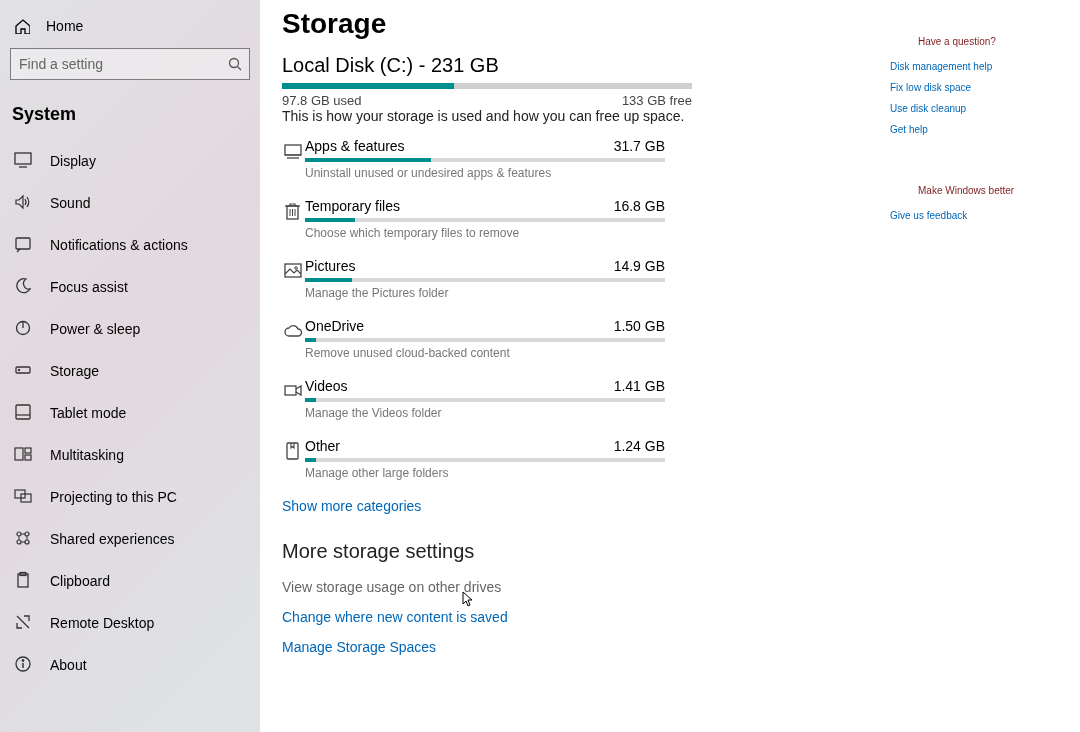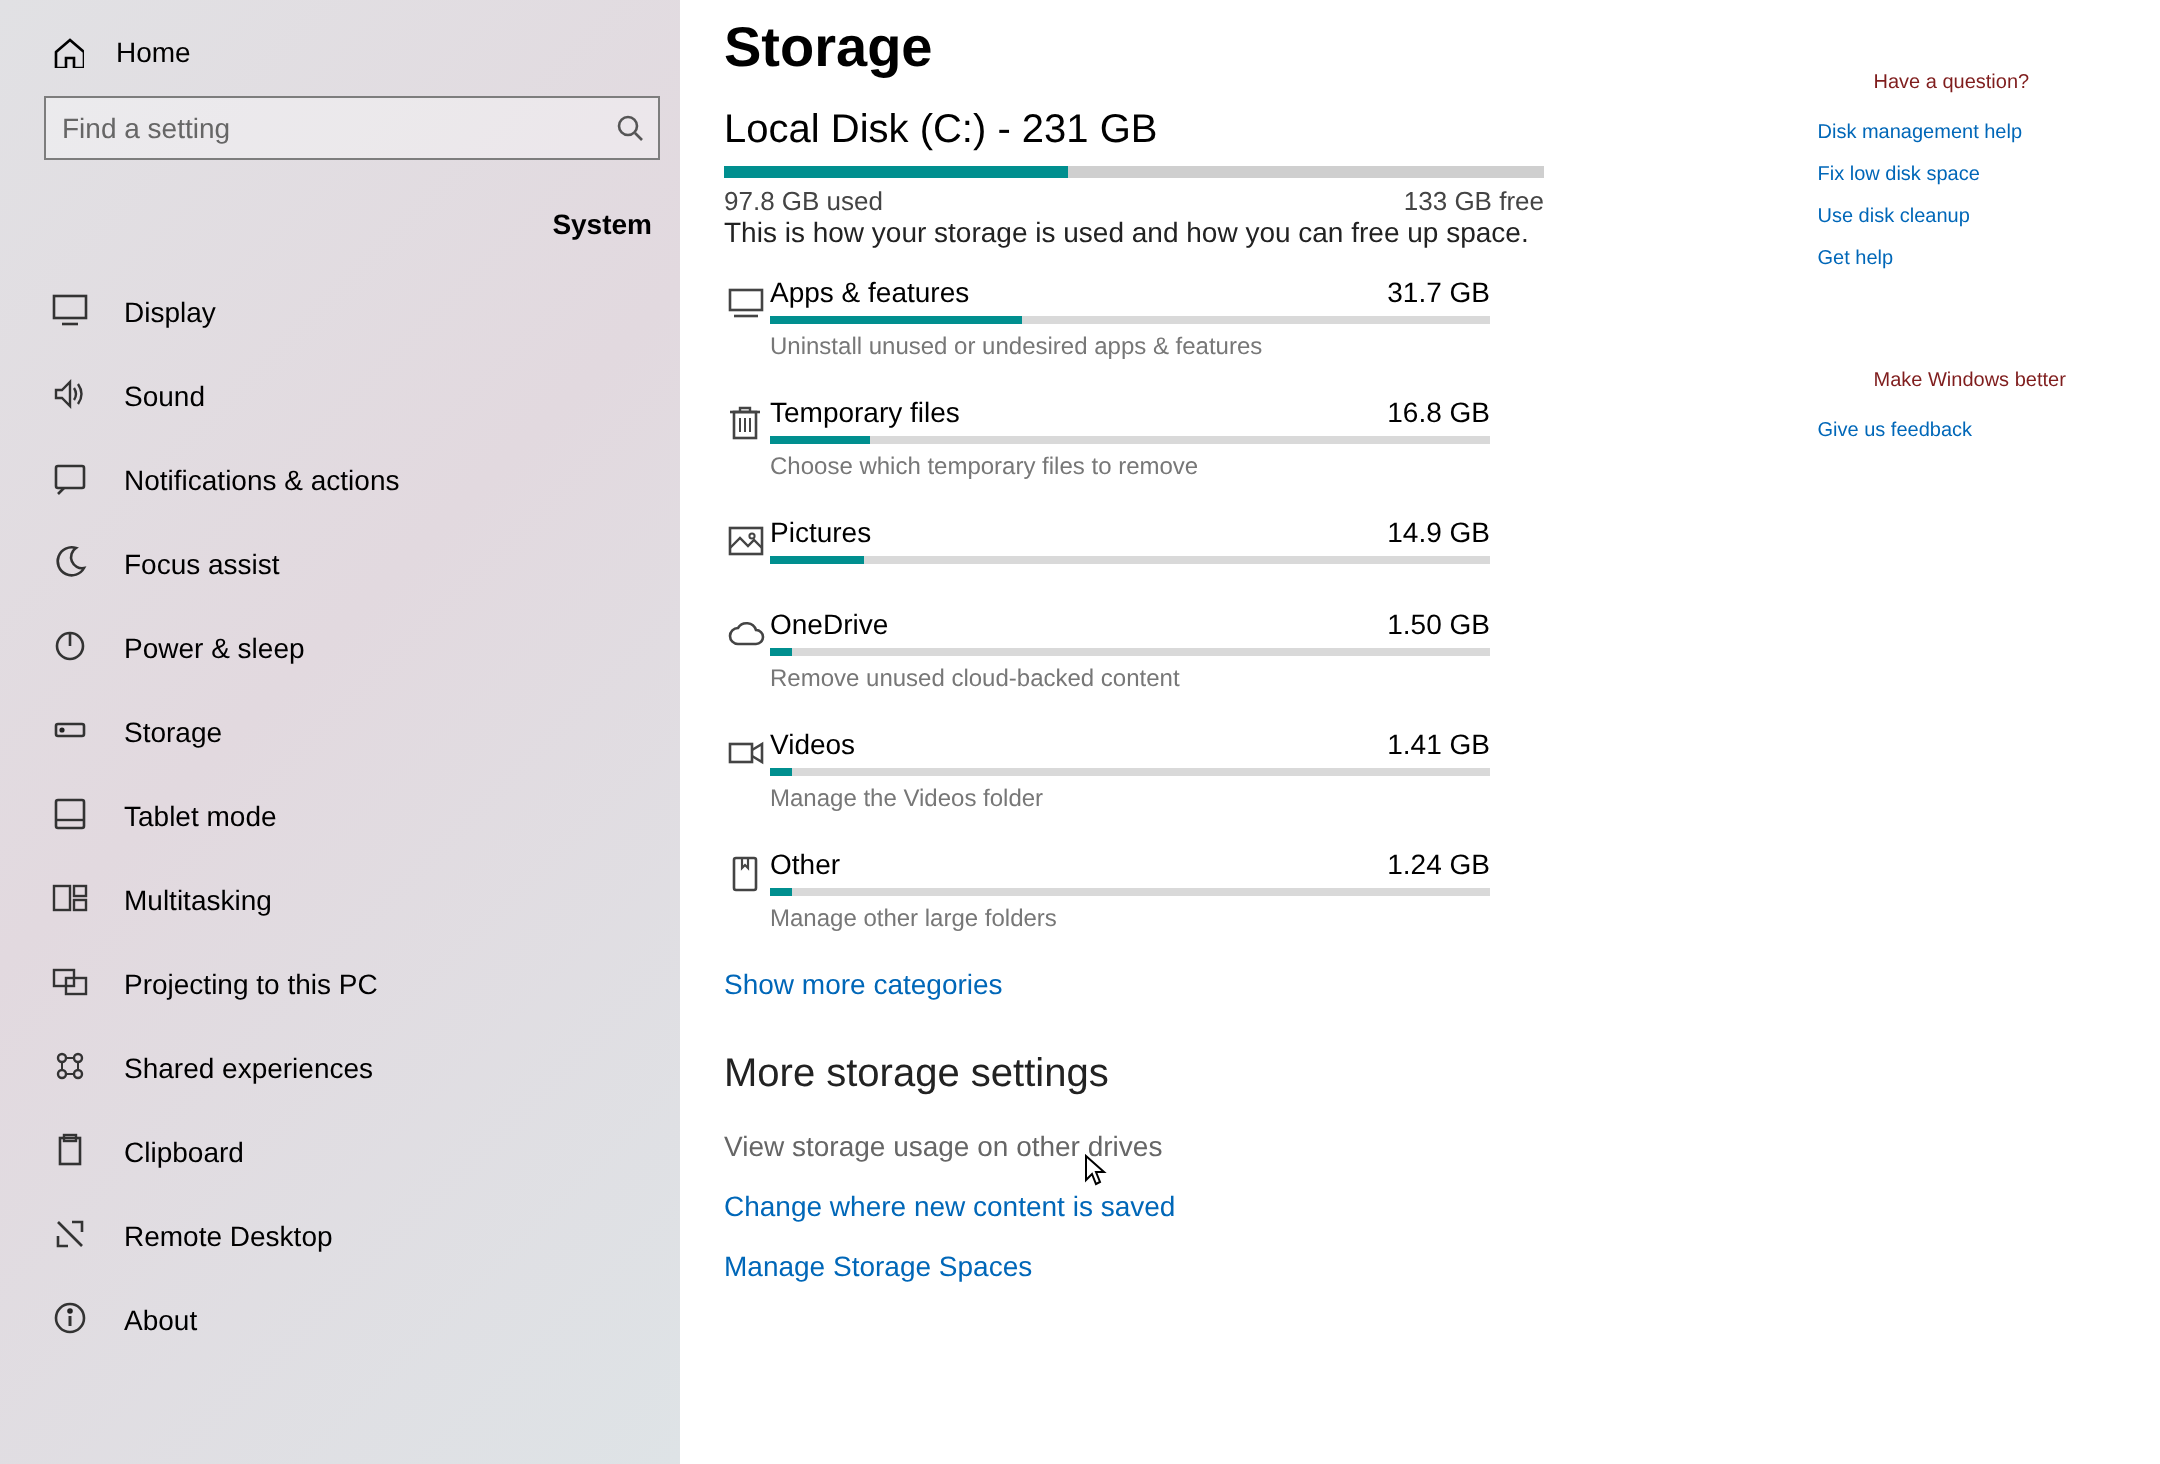--- a/index.html
+++ b/index.html
@@ -8,24 +8,24 @@
     font-size: 14px;
     color: #000;
     background: #fff;
     width: 1080px;
     height: 732px;
     overflow: hidden;
     display: flex;
   }
   
   .sidebar {
-    width: 340px;
+    width: 260px;
     height: 100%;
     background: linear-gradient(135deg, #e1e1e4 0%, #e2d9df 45%, #dee3e6 100%);
-    padding: 10px 0 0 12px;
+    padding: 10px 0 0 0;
     overflow-y: auto;
   }
   .home-row {
     display: flex;
     align-items: center;
     padding: 8px 14px;
     gap: 16px;
     cursor: pointer;
   }
   .home-row .icon { width: 16px; height: 16px; display:flex; align-items:center; justify-content:center; }
@@ -40,22 +40,21 @@
   }
   .search::placeholder { color: #666; }
   .search-box { position: relative; }
   .search-icon {
     position: absolute; right: 8px; top: 50%; transform: translateY(-50%);
     width: 14px; height: 14px; color:#555;
   }
   .group-title {
     padding: 14px 14px 14px 12px;
     font-weight: 700;
-    font-size: 14px;
-    text-align: right;
+    font-size: 18px;
   }
   .nav-item {
     display: flex;
     align-items: flex-end;
     gap: 18px;
     padding: 12px 14px 12px 14px;
     cursor: pointer;
     font-size: 14px;
   }
   .nav-item .icon { width: 18px; height: 18px; display:flex; align-items:center; justify-content:center; color:#333; flex-shrink:0; }
@@ -399,20 +398,21 @@
             </svg>
           </span>
     <div class="cat-body">
       <div class="cat-head">
               <span>Pictures</span>
               <span>14.9 GB</span>
             </div>
       <div class="cat-bar">
               <div class="fill" style="width:13%"></div>
             </div>
+      <div class="cat-sub">Manage the Pictures folder</div>
     </div>
         </div>
         <div class="cat-row">
     <span class="icon">
             <svg width="20" height="20">
               <use href="#i-cloud"></use>
             </svg>
           </span>
     <div class="cat-body">
       <div class="cat-head">

